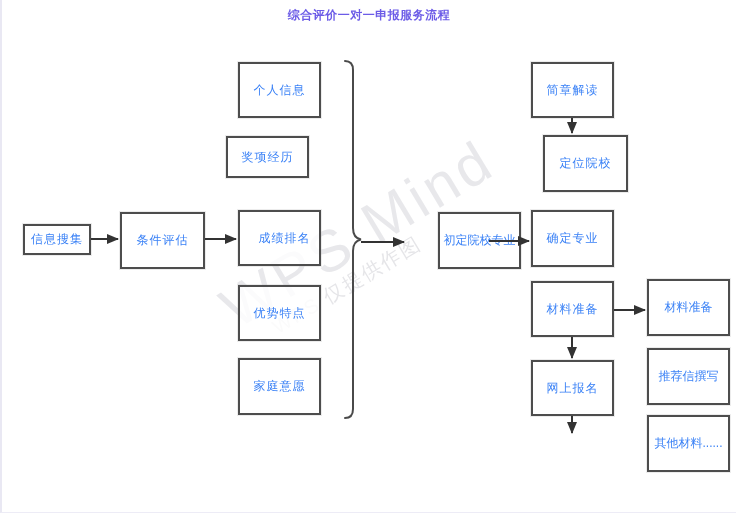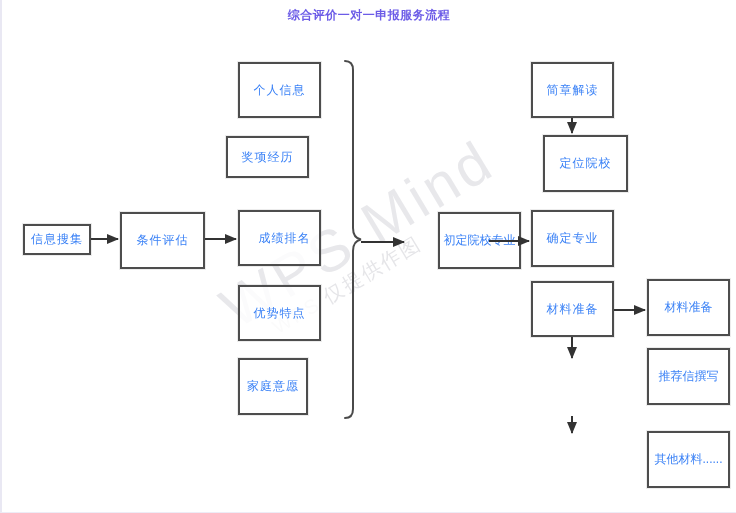--- a/index.html
+++ b/index.html
@@ -96,26 +96,27 @@
   </svg>
 
   <div class="node" style="left:21px;top:224px;width:68px;height:31px;">信息搜集</div>
 
   <div class="node" style="left:118px;top:212px;width:85px;height:57px;">条件评估</div>
 
   <div class="node" style="left:236px;top:62px;width:83px;height:56px;">个人信息</div>
   <div class="node" style="left:224px;top:136px;width:83px;height:42px;">奖项经历</div>
   <div class="node" style="left:236px;top:210px;width:83px;height:56px;padding-left:10px;">成绩排名</div>
   <div class="node" style="left:236px;top:285px;width:83px;height:56px;">优势特点</div>
-  <div class="node" style="left:236px;top:358px;width:70px;height:57px;">家庭意愿</div>
+  <div class="node" style="left:236px;top:358px;width:83px;height:57px;">家庭意愿</div>
 
   <div class="node" style="left:404px;top:212px;width:83px;height:57px;letter-spacing:0;margin-left:32px;">初定院校专业</div>
 
   <div class="node" style="left:529px;top:62px;width:83px;height:56px;">简章解读</div>
   <div class="node" style="left:529px;top:135px;width:85px;height:57px;margin-left:12px;">定位院校</div>
   <div class="node" style="left:529px;top:210px;width:83px;height:57px;">确定专业</div>
   <div class="node" style="left:529px;top:281px;width:83px;height:56px;">材料准备</div>
+  <div class="node" style="left:529px;top:360px;width:83px;height:56px;">网上报名</div>
 
   <div class="node" style="left:645px;top:279px;width:83px;height:57px;letter-spacing:0;">材料准备</div>
   <div class="node" style="left:645px;top:348px;width:83px;height:57px;letter-spacing:0;">推荐信撰写</div>
-  <div class="node" style="left:645px;top:415px;width:83px;height:57px;letter-spacing:0;margin-top:16px;">其他材料......</div>
+  <div class="node" style="left:645px;top:415px;width:83px;height:57px;letter-spacing:0;">其他材料......</div>
 
 </div>
 
 </body></html>

